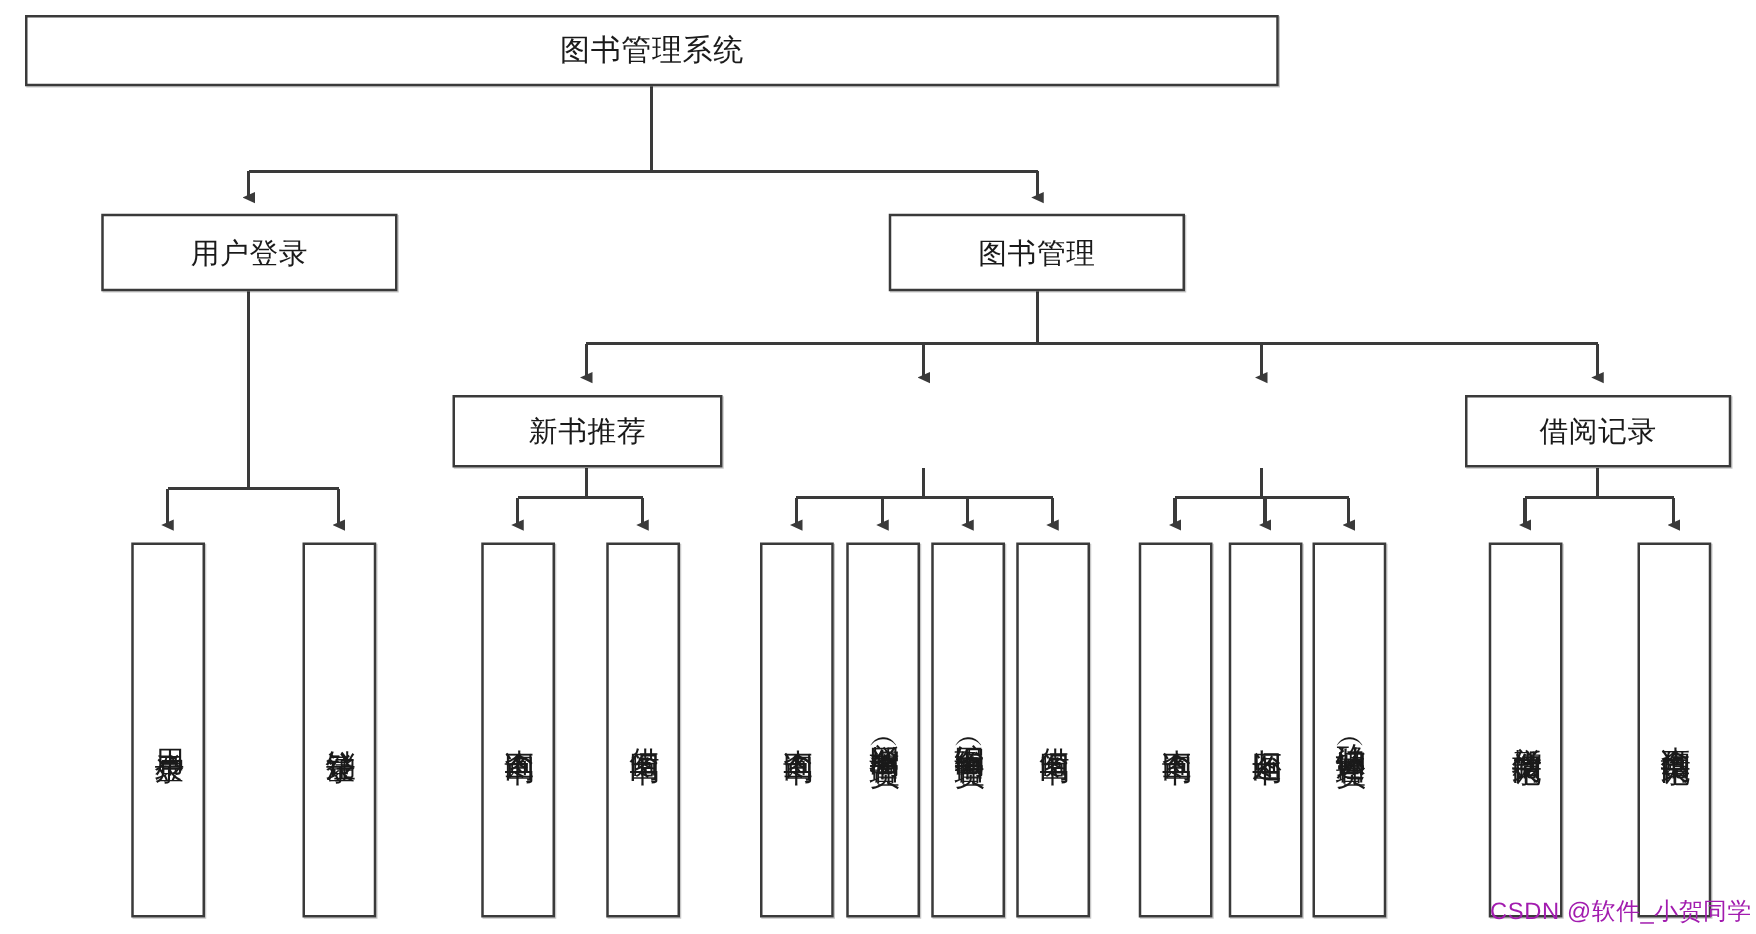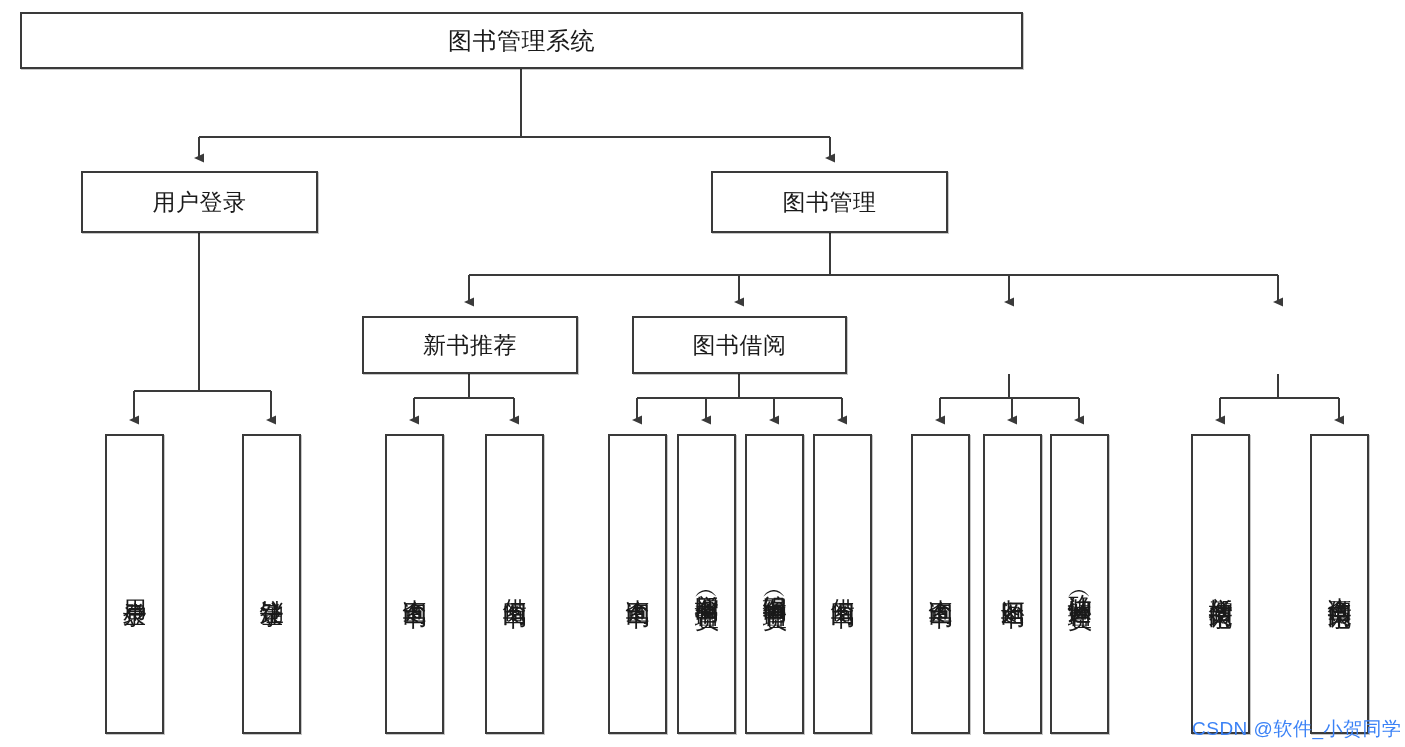--- a/index.html
+++ b/index.html
@@ -58,21 +58,21 @@
     writing-mode: vertical-rl;
     text-orientation: upright;
     font-size: 24px;
     line-height: 1.18;
     letter-spacing: 2px;
     white-space: nowrap;
   }
   .watermark {
     position: absolute;
     font-size: 19px;
-    color: #3b82f6;
+    color: #a21caf;
     white-space: nowrap;
     letter-spacing: 0.5px;
   }
 </style>
 </head>
 <body>
 
 <div id="canvas">
 
   <svg id="edges" viewBox="0 0 1405 747" xmlns="http://www.w3.org/2000/svg">
@@ -133,22 +133,22 @@
   <div class="node horiz" style="left:81px; top:171px; width:237px; height:62px;">
     <span class="lbl">用户登录</span>
   </div>
   <div class="node horiz" style="left:362px; top:316px; width:216px; height:58px;">
     <span class="lbl">新书推荐</span>
   </div>
 
   <div class="node horiz" style="left:711px; top:171px; width:237px; height:62px;">
     <span class="lbl">图书管理</span>
   </div>
-  <div class="node horiz" style="left:632px; top:316px; width:215px; height:58px;">
-    <span class="lbl">图书借阅</span>
+  <div class="node horiz" style="left:1172px; top:316px; width:213px; height:58px;">
+    <span class="lbl">借阅记录</span>
   </div>
 
   <div class="node vert" style="left:105px; top:434px; width:59px; height:300px;">
     <span class="lbl">用户登录</span>
   </div>
   <div class="node vert" style="left:242px; top:434px; width:59px; height:300px;">
     <span class="lbl">注销登录</span>
   </div>
 
   <div class="node vert" style="left:385px; top:434px; width:59px; height:300px;">

